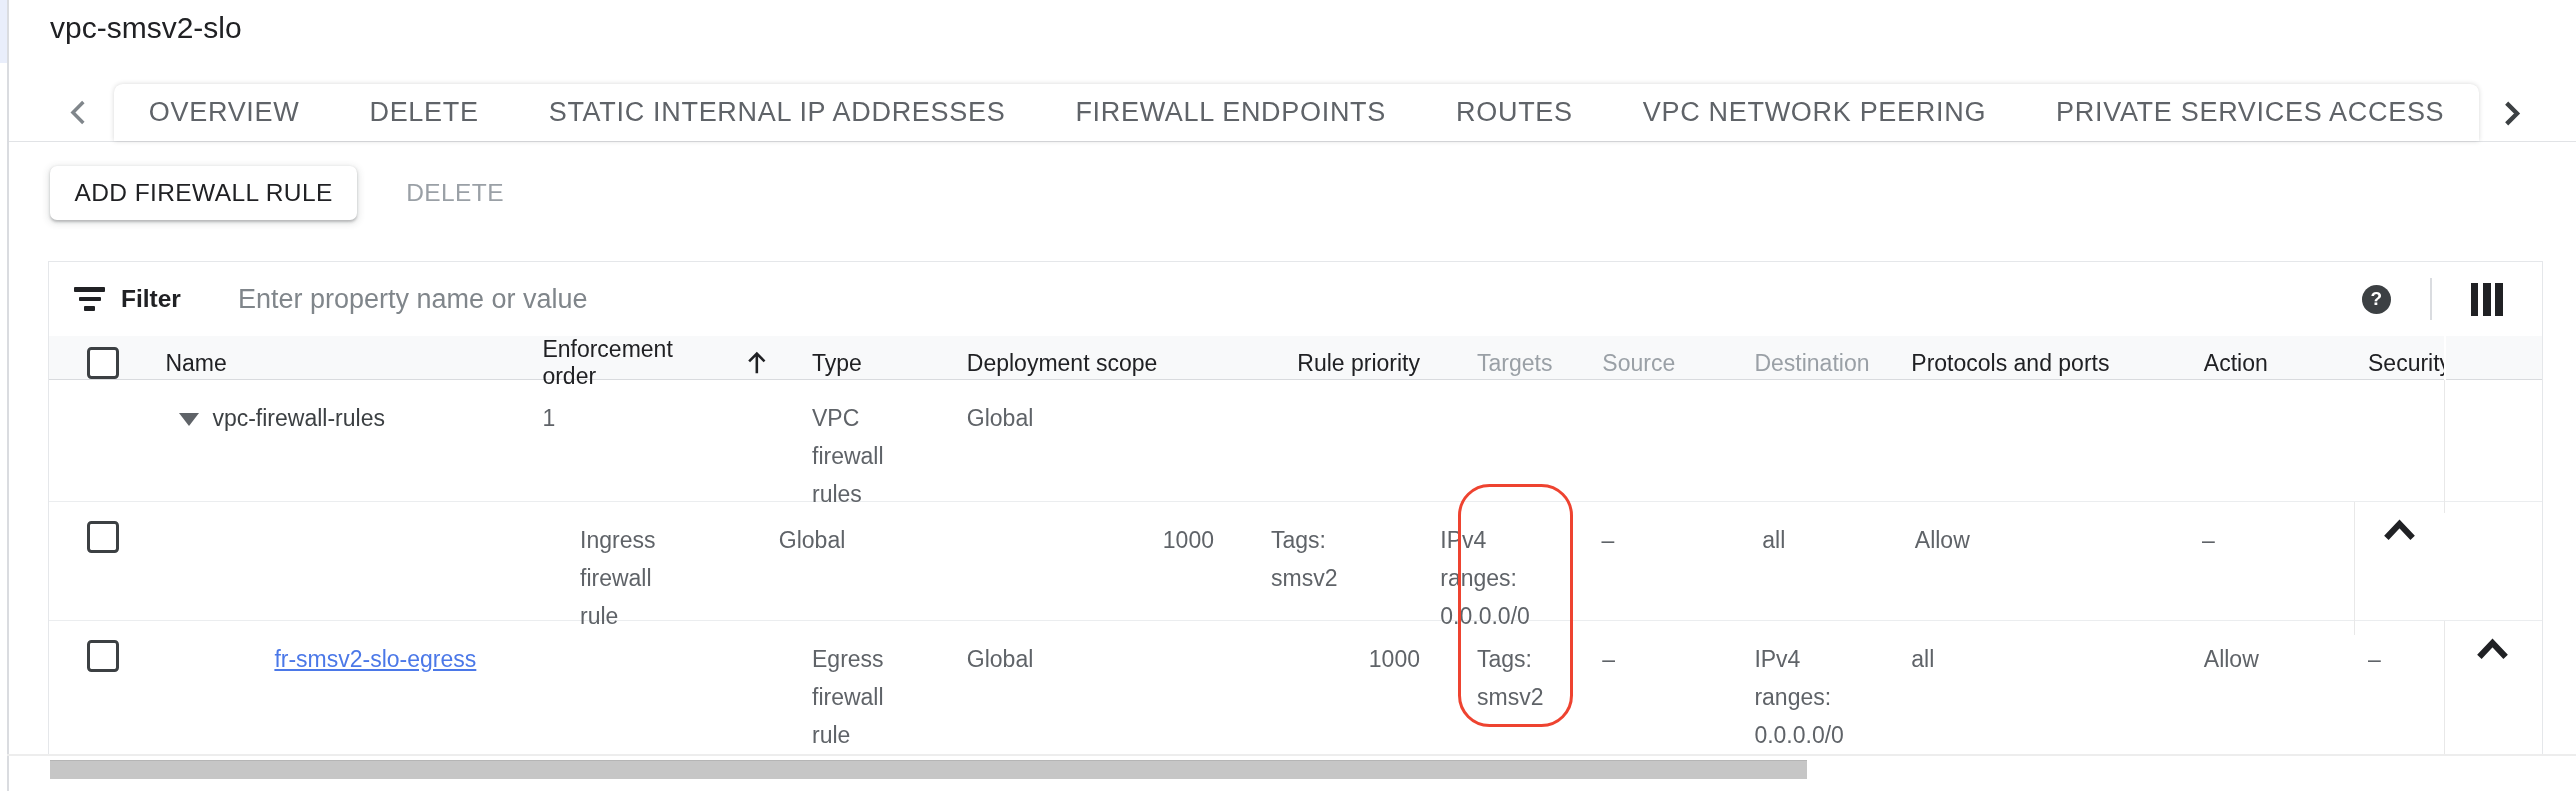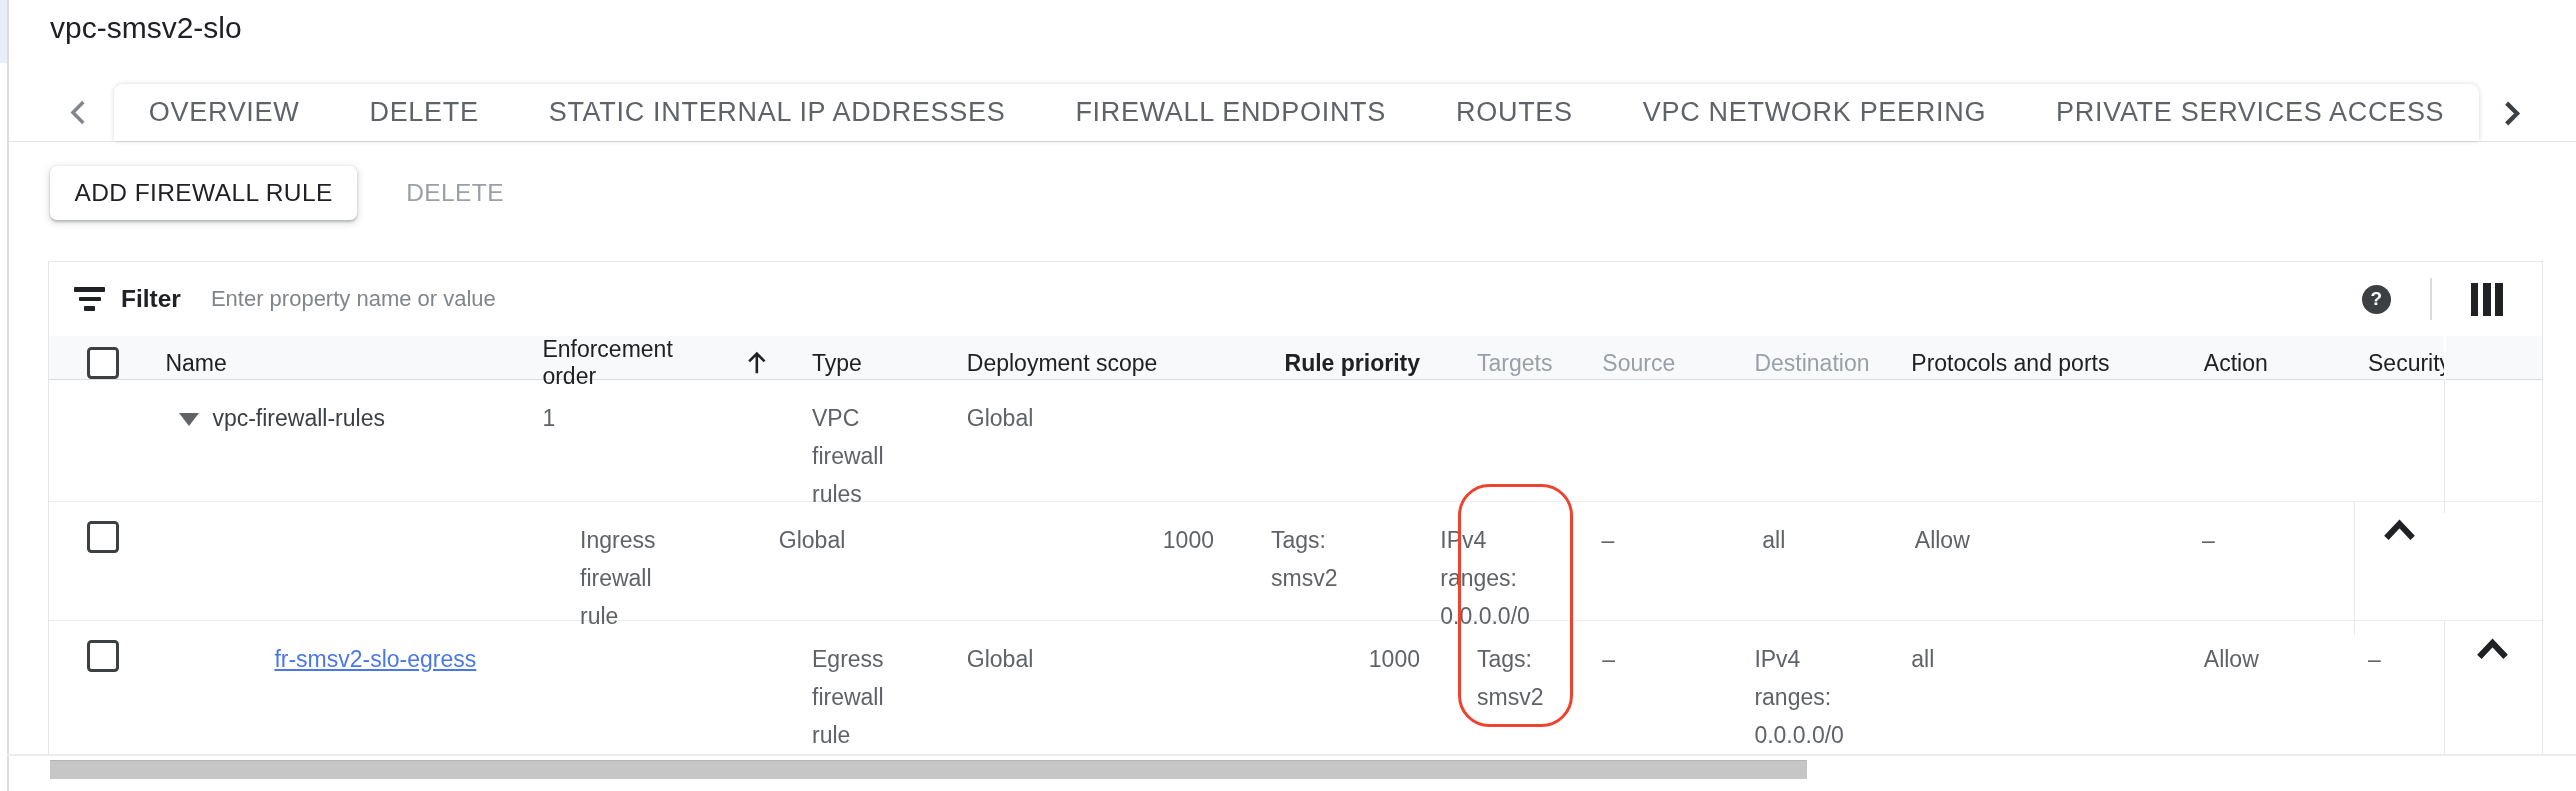--- a/index.html
+++ b/index.html
@@ -28,21 +28,21 @@
   .btn-text { font-family:inherit; font-size:24.5px; font-weight:500; letter-spacing:0.4px; color:#9aa0a6; background:transparent; border:none; padding:0 14px; height:54px; cursor:default; }
 
   
   .card { position:absolute; left:48px; top:261px; width:2495px; height:495px; border:1.8px solid #e5e7ea; background:#fff; }
 
   .filterbar { height:74px; display:flex; align-items:center; padding:0 39px 0 23px; }
   .filter-icon { width:35px; display:flex; flex-direction:column; align-items:center; gap:5.3px; margin-right:14px; }
   .filter-icon i { display:block; height:4.4px; background:#202124; border-radius:0.9px; }
   .fb1 { width:31.5px; } .fb2 { width:22px; } .fb3 { width:11.4px; }
   .filter-label { font-size:24.5px; font-weight:700; color:#202124; margin-right:28px; }
-  .filter-input { flex:1; border:none; outline:none; font-family:inherit; font-size:22px; color:#202124; background:transparent; }
+  .filter-input { flex:1; border:none; outline:none; font-family:inherit; font-size:27px; color:#202124; background:transparent;margin-left:27px; }
   .filter-input::placeholder { color:#80868b; }
   .help-icon { width:29px; height:29px; border-radius:50%; background:#3c4043; color:#fff; font-size:19px; font-weight:700; display:flex; align-items:center; justify-content:center; cursor:pointer; }
   .vdivider { width:1.8px; height:42px; background:#dadce0; margin:0 39px; }
   .columns-icon { display:flex; gap:4.4px; cursor:pointer; }
   .columns-icon i { display:block; width:7.9px; height:33px; background:#202124; }
 
   
   .row-grid { display:grid; grid-template-columns:112px 377px 232px 188px 271px 206px 162px 153px 149px 289px 166px 90px 96px; }
   .cell { font-size:23px; line-height:38px; color:#5f6368; padding-top:19px; }
   .c0 { padding-left:38px; }
@@ -54,21 +54,21 @@
   .c6 { padding-left:42px; }
   .c7 { padding-left:5.3px;  }
   .c8 { padding-left:4.4px;  }
   .c9 { padding-left:12.3px; }
   .c10{ padding-left:15.8px; }
   .c11{ padding-left:14px; overflow:hidden; white-space:nowrap; }
   .c12{ text-align:center; padding-top:14px; }
 
   .thead { height:44px; background:#f8f9fa; border-bottom:1.8px solid #d9dbde; }
   .thead .cell { padding-top:0; display:flex; align-items:center; font-weight:500; color:#202124; line-height:normal; }
-  .thead .c5 { justify-content:flex-end;font-weight:bold; }
+  .thead .c5 { justify-content:flex-end; }
   .thead .cell.muted { color:#9aa0a6; font-weight:400; }
   .thead .c12 { border-left:2.6px solid #fff; }
   .sort-arrow { margin-left:14px; }
 
   .trow { border-bottom:1.8px solid #ebedef; }
   .row1 { height:122px; }
   .row2 { height:119px; }
   .row3 { height:130px; border-bottom:none; }
   .trow .c12 { border-left:1.8px solid #e8e8e8; height:100%; }
 

